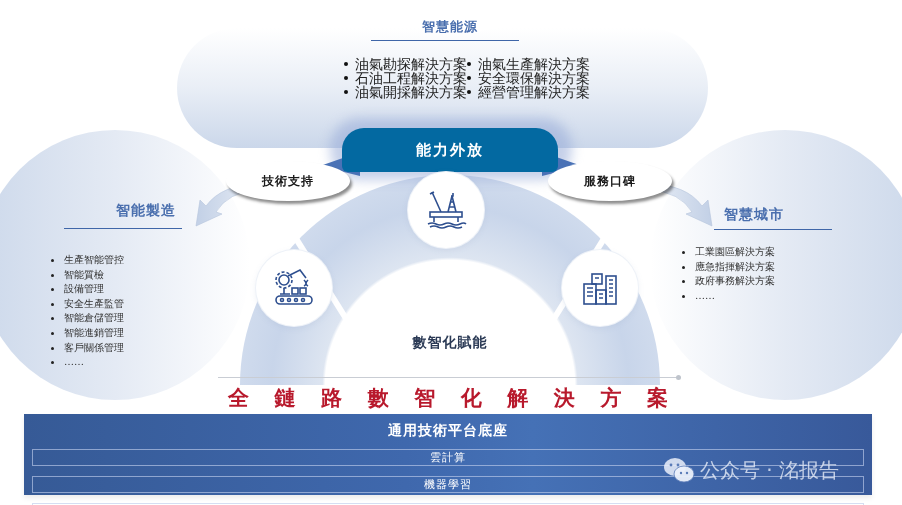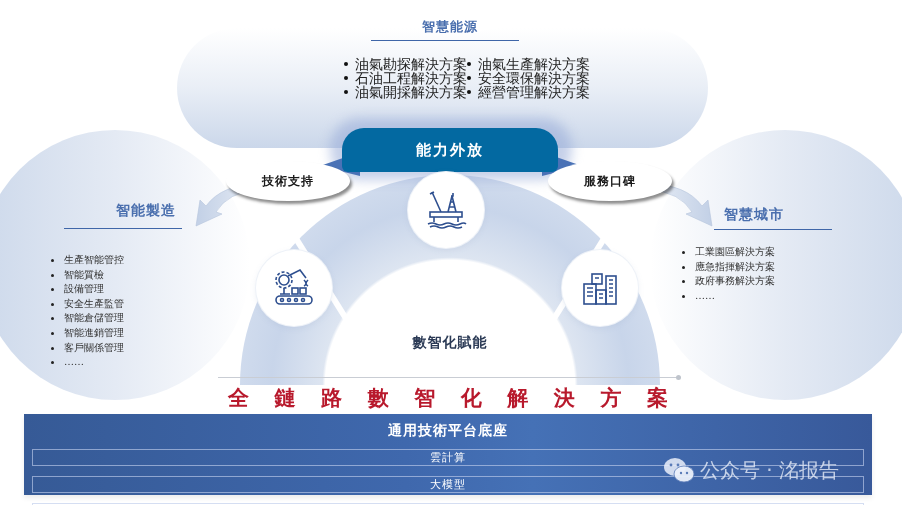--- a/index.html
+++ b/index.html
@@ -289,20 +289,21 @@
   <span>解</span>
   <span>決</span>
   <span>方</span>
   <span>案</span>
 </div>
 
 <div class="platform">
   <div class="platform-title">通用技術平台底座</div>
   <div class="tiles">
     <div class="tile">雲計算</div>
+    <div class="tile">機器學習</div>
     <div class="tile">大模型</div>
     <div class="tile">物聯網</div>
   </div>
 </div>
 
 <div class="watermark">
   <svg viewBox="0 0 34 28">
     <ellipse cx="13" cy="11" rx="11" ry="9" fill="rgba(235,240,250,0.85)"></ellipse>
     <ellipse cx="22" cy="18" rx="10" ry="8" fill="rgba(235,240,250,0.95)" stroke="#5a7bb8" stroke-width="0.8"></ellipse>
     <circle cx="9" cy="9" r="1.4" fill="#5a7bb8"></circle>

